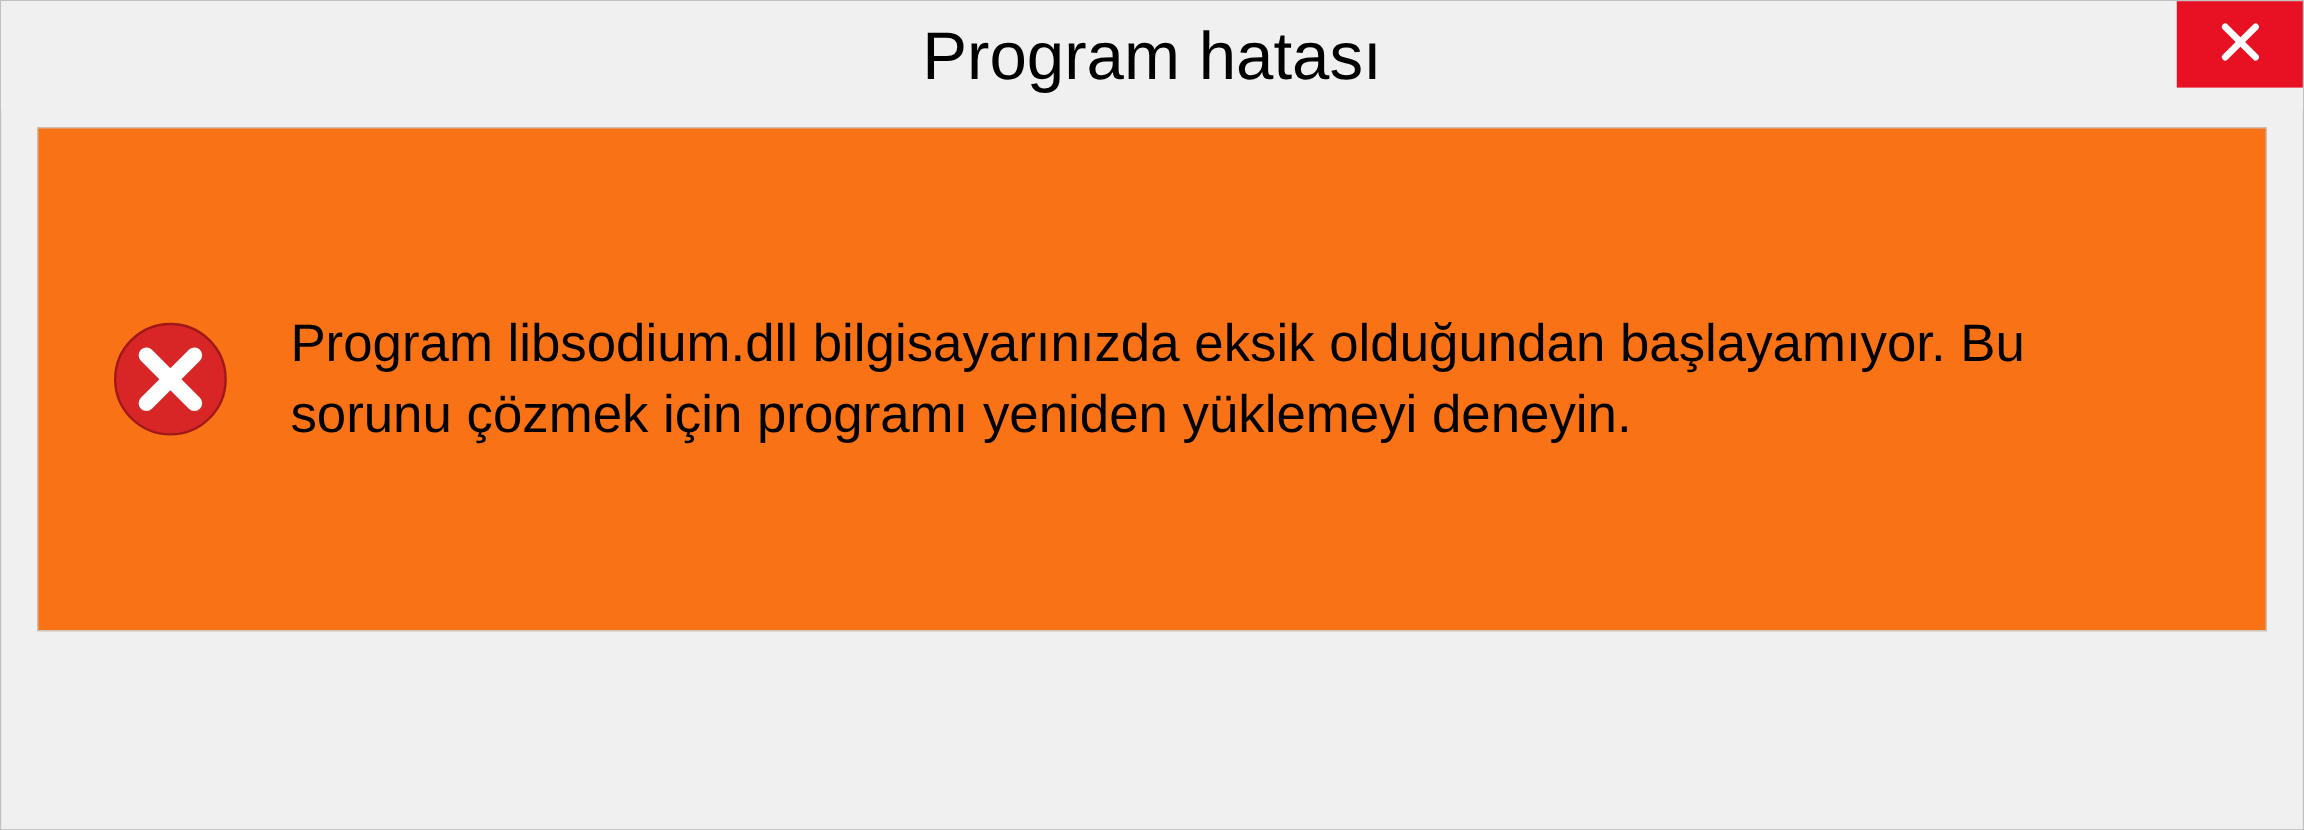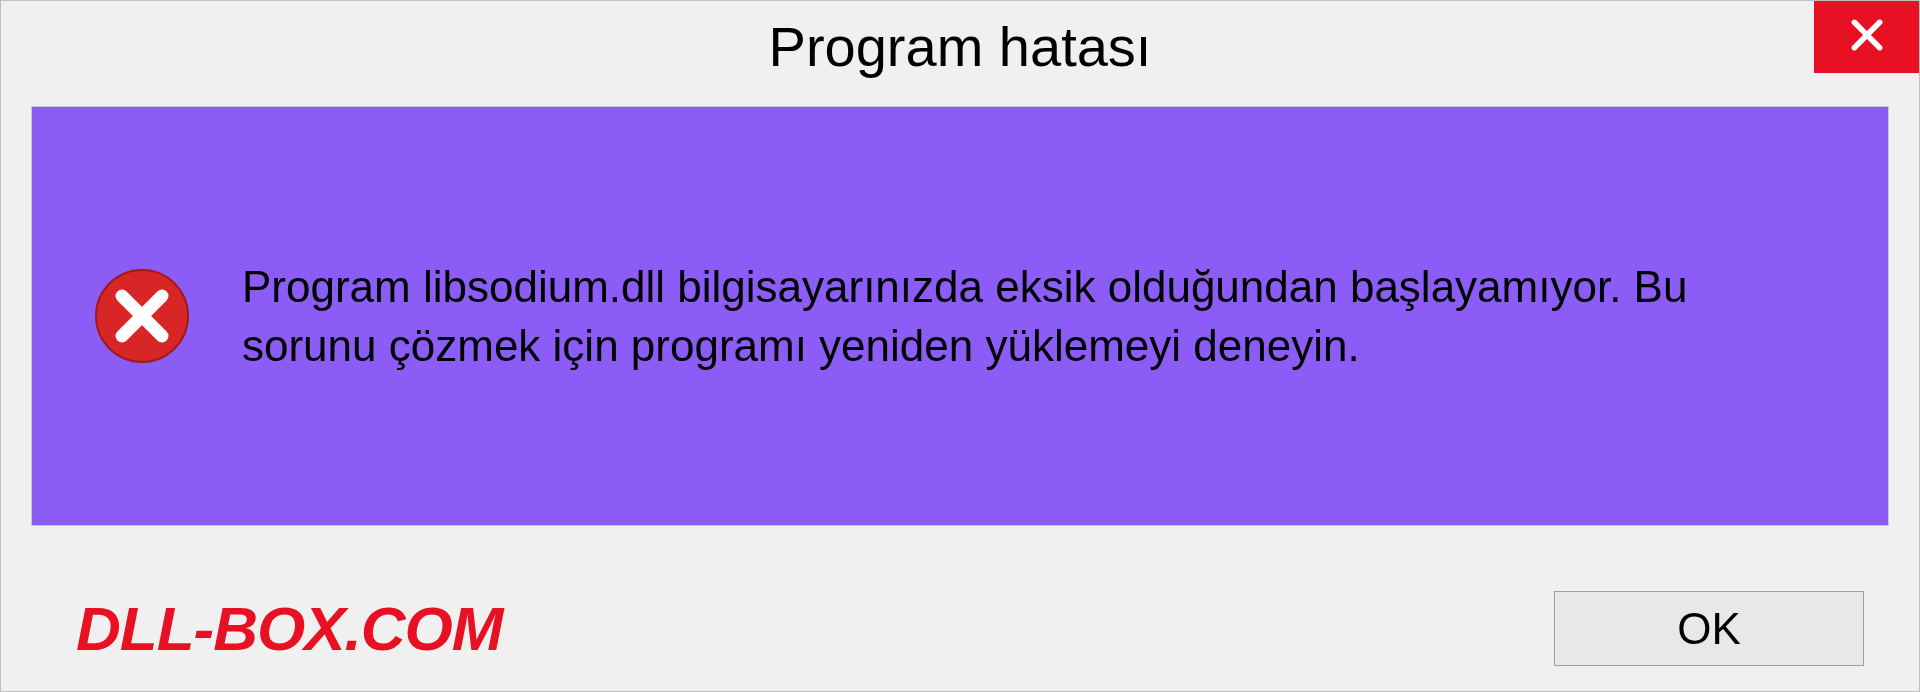--- a/index.html
+++ b/index.html
@@ -52,21 +52,21 @@
       cursor: pointer;
     }
     
     .close-btn svg {
       width: 38px;
       height: 38px;
     }
     
     .content-panel {
       margin: 15px 30px 38px 30px;
-      background: #8b5cf6;
+      background: #f97316;
       border: 1px solid #c8c8c8;
       height: 420px;
       display: flex;
       align-items: center;
       padding: 0 60px;
     }
     
     .error-icon {
       width: 100px;
       height: 100px;
@@ -140,18 +140,14 @@
       <svg viewBox="0 0 100 100">
         <circle cx="50" cy="50" r="46" fill="#d82626"></circle>
         <circle cx="50" cy="50" r="46" fill="none" stroke="#a01818" stroke-width="2"></circle>
         <line x1="30" y1="30" x2="70" y2="70" stroke="#ffffff" stroke-width="13" stroke-linecap="round"></line>
         <line x1="70" y1="30" x2="30" y2="70" stroke="#ffffff" stroke-width="13" stroke-linecap="round"></line>
       </svg>
     </div>
     <div class="message-text">Program libsodium.dll bilgisayarınızda eksik olduğundan başlayamıyor. Bu sorunu çözmek için programı yeniden yüklemeyi deneyin.</div>
   </div>
 
-  <div class="footer">
-    <div class="watermark">DLL-BOX.COM</div>
-    <button class="ok-btn">OK</button>
-  </div>
 
 </div>
 
 </body></html>

